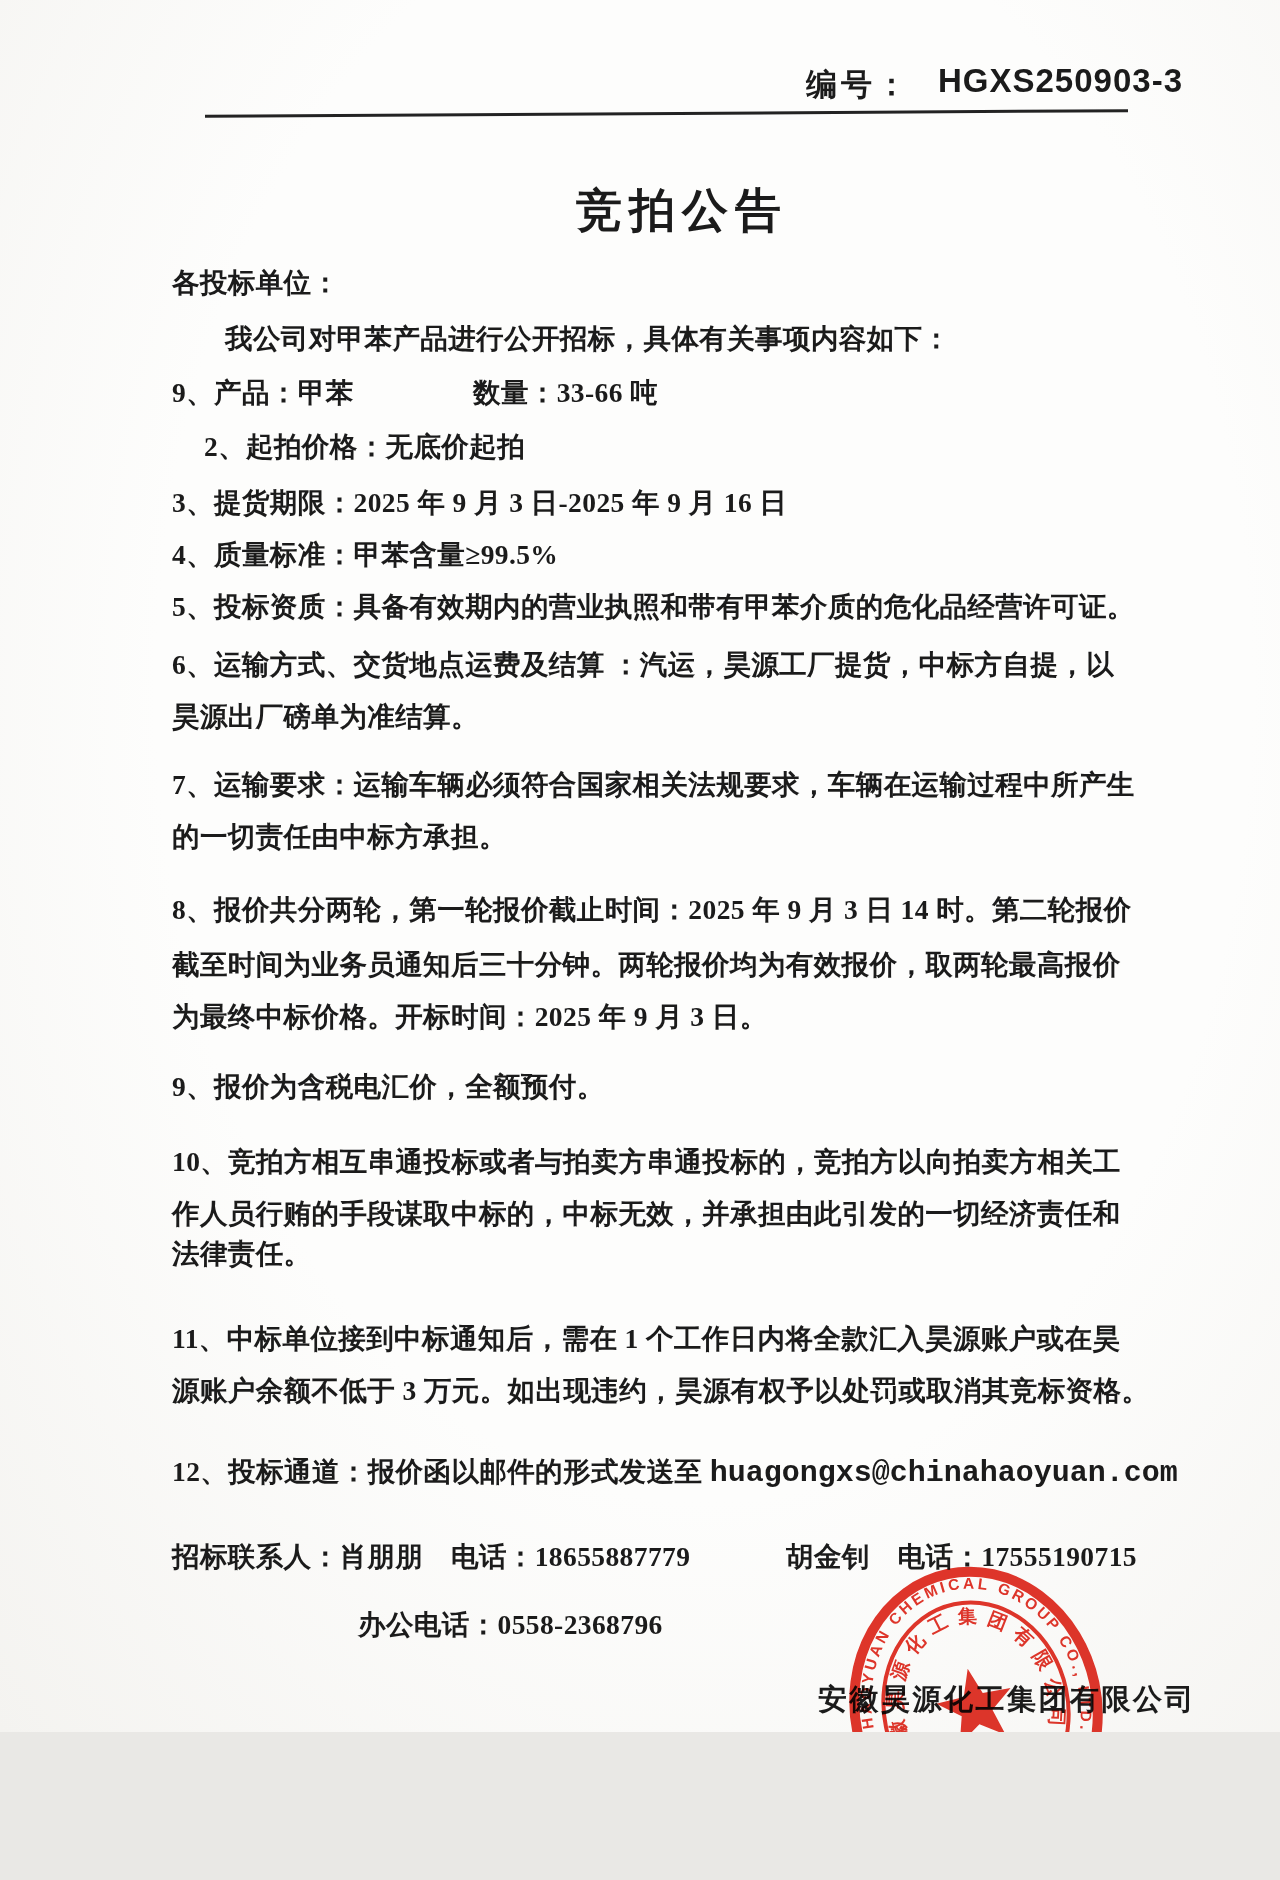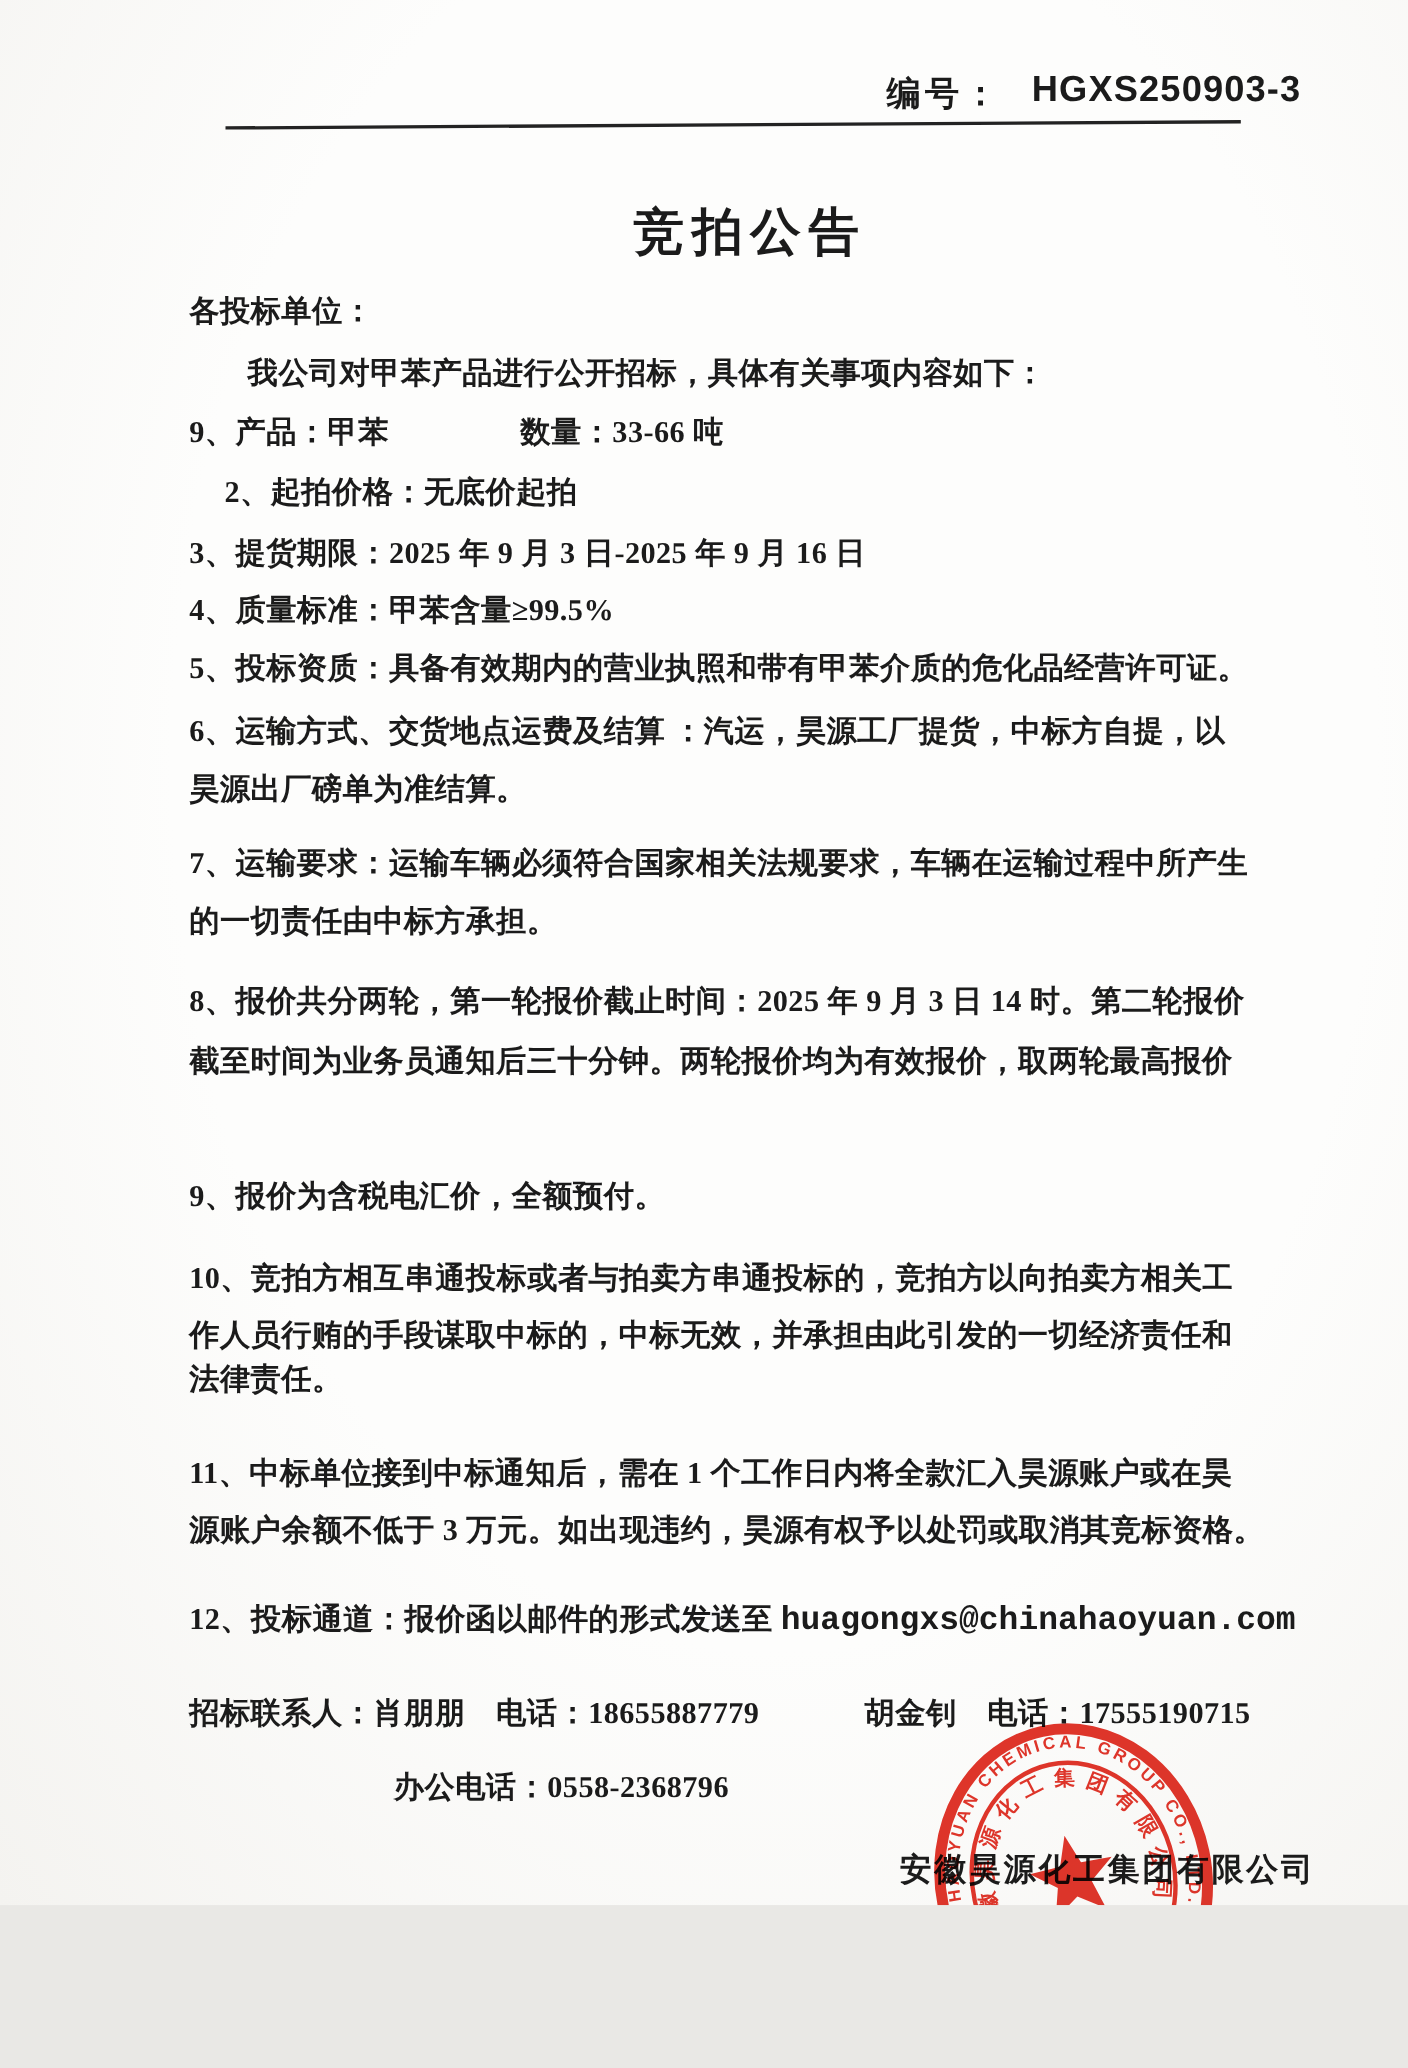--- a/index.html
+++ b/index.html
@@ -62,20 +62,21 @@
   <div class="ln" style="top:430px;margin-left:32px;">2、起拍价格：无底价起拍</div>
   <div class="ln" style="top:486px;">3、提货期限：2025 年 9 月 3 日-2025 年 9 月 16 日</div>
   <div class="ln" style="top:538px;">4、质量标准：甲苯含量≥99.5%</div>
   <div class="ln" style="top:590px;">5、投标资质：具备有效期内的营业执照和带有甲苯介质的危化品经营许可证。</div>
   <div class="ln" style="top:648px;">6、运输方式、交货地点运费及结算 ：汽运，昊源工厂提货，中标方自提，以</div>
   <div class="ln" style="top:700px;">昊源出厂磅单为准结算。</div>
   <div class="ln" style="top:768px;text-align:right;">7、运输要求：运输车辆必须符合国家相关法规要求，车辆在运输过程中所产生</div>
   <div class="ln" style="top:820px;">的一切责任由中标方承担。</div>
   <div class="ln" style="top:893px;">8、报价共分两轮，第一轮报价截止时间：2025 年 9 月 3 日 14 时。第二轮报价</div>
   <div class="ln" style="top:948px;">截至时间为业务员通知后三十分钟。两轮报价均为有效报价，取两轮最高报价</div>
+  <div class="ln" style="top:1000px;">为最终中标价格。开标时间：2025 年 9 月 3 日。</div>
   <div class="ln" style="top:1070px;">9、报价为含税电汇价，全额预付。</div>
   <div class="ln" style="top:1145px;">10、竞拍方相互串通投标或者与拍卖方串通投标的，竞拍方以向拍卖方相关工</div>
   <div class="ln" style="top:1197px;">作人员行贿的手段谋取中标的，中标无效，并承担由此引发的一切经济责任和</div>
   <div class="ln" style="top:1237px;">法律责任。</div>
   <div class="ln" style="top:1322px;">11、中标单位接到中标通知后，需在 1 个工作日内将全款汇入昊源账户或在昊</div>
   <div class="ln" style="top:1374px;">源账户余额不低于 3 万元。如出现违约，昊源有权予以处罚或取消其竞标资格。</div>
 
   <div class="ln" style="top:1455px;">
     <span>12、投标通道：报价函以邮件的形式发送至 </span><span class="mono">huagongxs@chinahaoyuan.com</span>
   </div>

